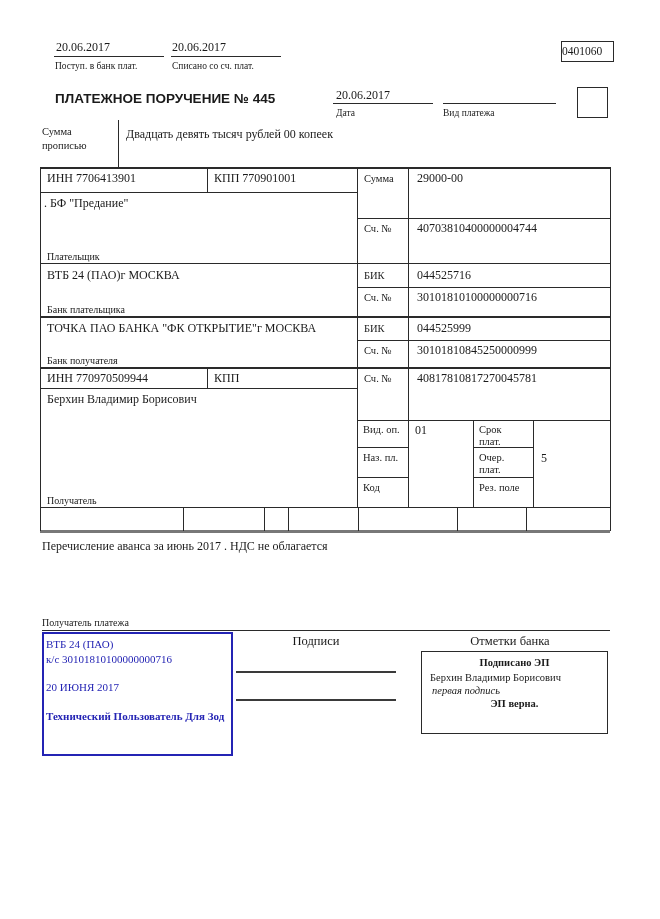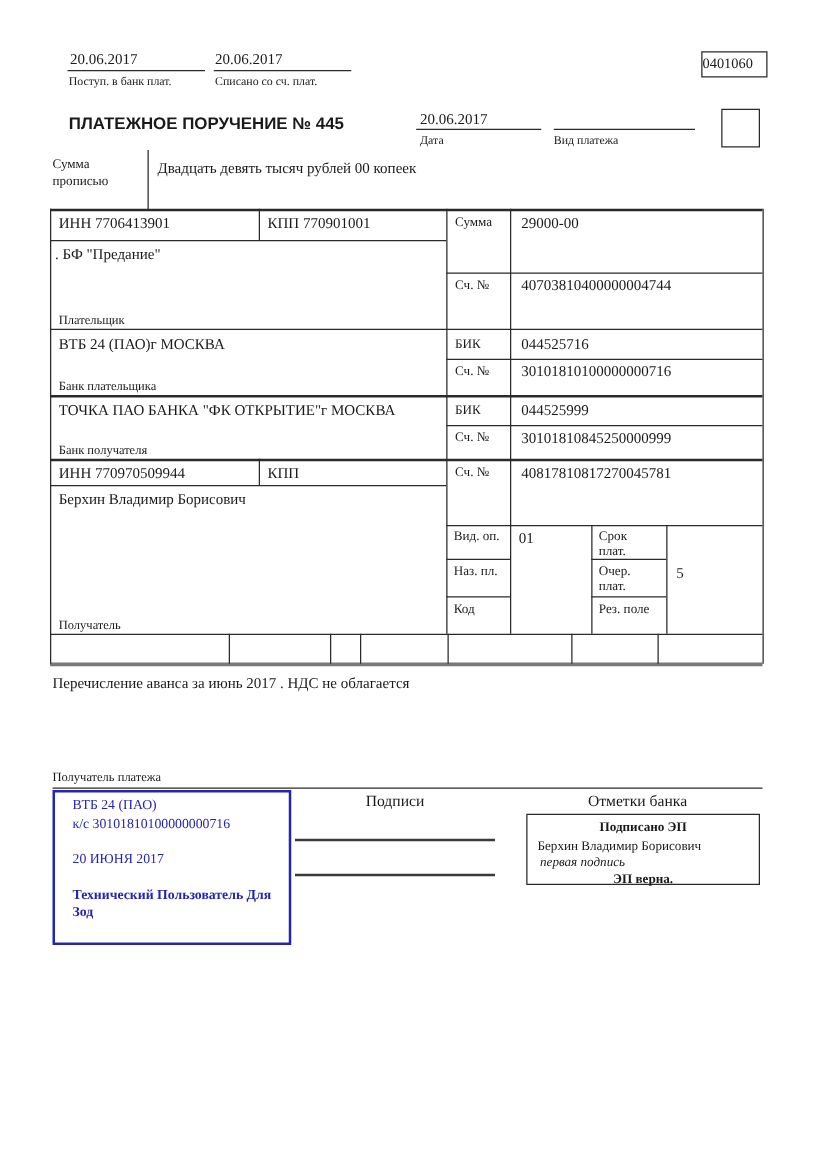--- a/index.html
+++ b/index.html
@@ -10,22 +10,22 @@
   .hlg{position:absolute;height:3px;background:#787878;}
   .vl{position:absolute;width:1px;background:#2a2a2a;}
   .t{position:absolute;font-size:12px;line-height:14px;white-space:pre;}
   .lbl{position:absolute;font-size:9.5px;line-height:11px;white-space:pre;}
   .cl{position:absolute;font-size:10.5px;line-height:12px;white-space:pre;}
   .title{position:absolute;font-family:"Liberation Sans","DejaVu Sans",sans-serif;
          font-weight:bold;font-size:13.5px;white-space:pre;}
   .box{position:absolute;border:1.5px solid #2a2a2a;box-sizing:border-box;}
   .stamp{position:absolute;left:42px;top:632px;width:191px;height:124px;
          border:2px solid #2424b4;box-sizing:border-box;color:#2424b4;
-         font-size:11px;line-height:14.5px;padding:3px 14px;}
-  .epbox{position:absolute;left:421px;top:651px;width:187px;height:57px;
+         font-size:11px;line-height:14.5px;padding:3px 2px;}
+  .epbox{position:absolute;left:421px;top:651px;width:187px;height:83px;
          border:1.5px solid #2a2a2a;box-sizing:border-box;font-size:10.5px;line-height:13px;}
   .wrap{white-space:normal;font-weight:bold;}
 </style>
 </head>
 <body>
 
 <div id="page">
 
   <div class="t" style="left:56px;top:40px;">20.06.2017</div>
   <div class="hl" style="left:54px;top:56px;width:110px;"></div>

